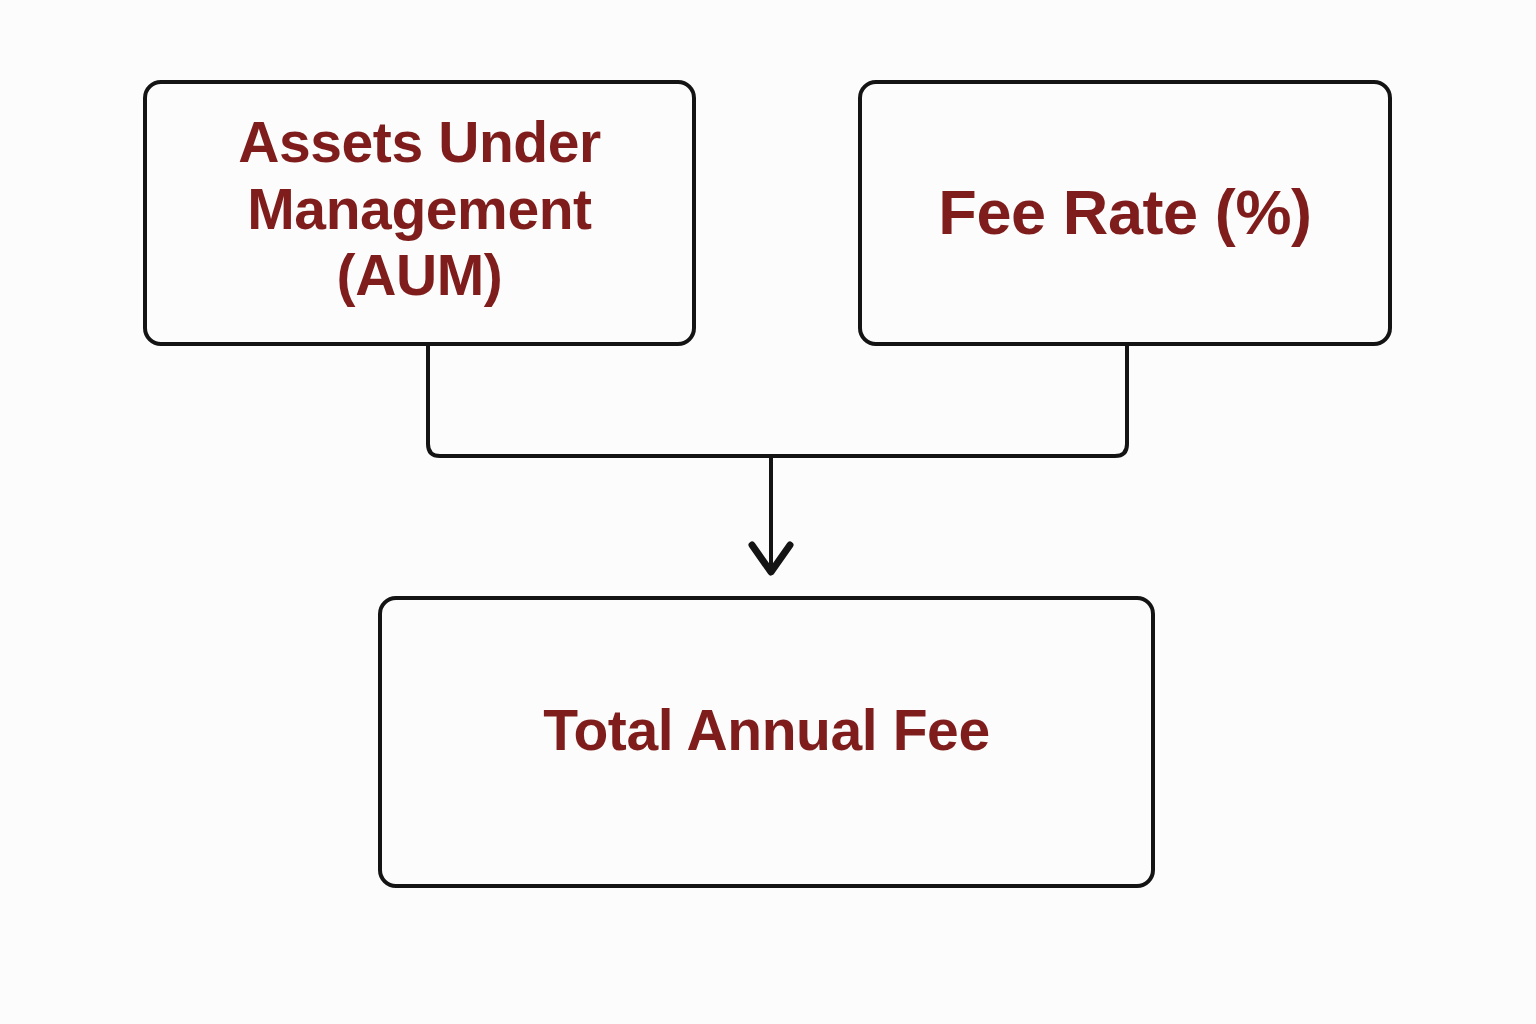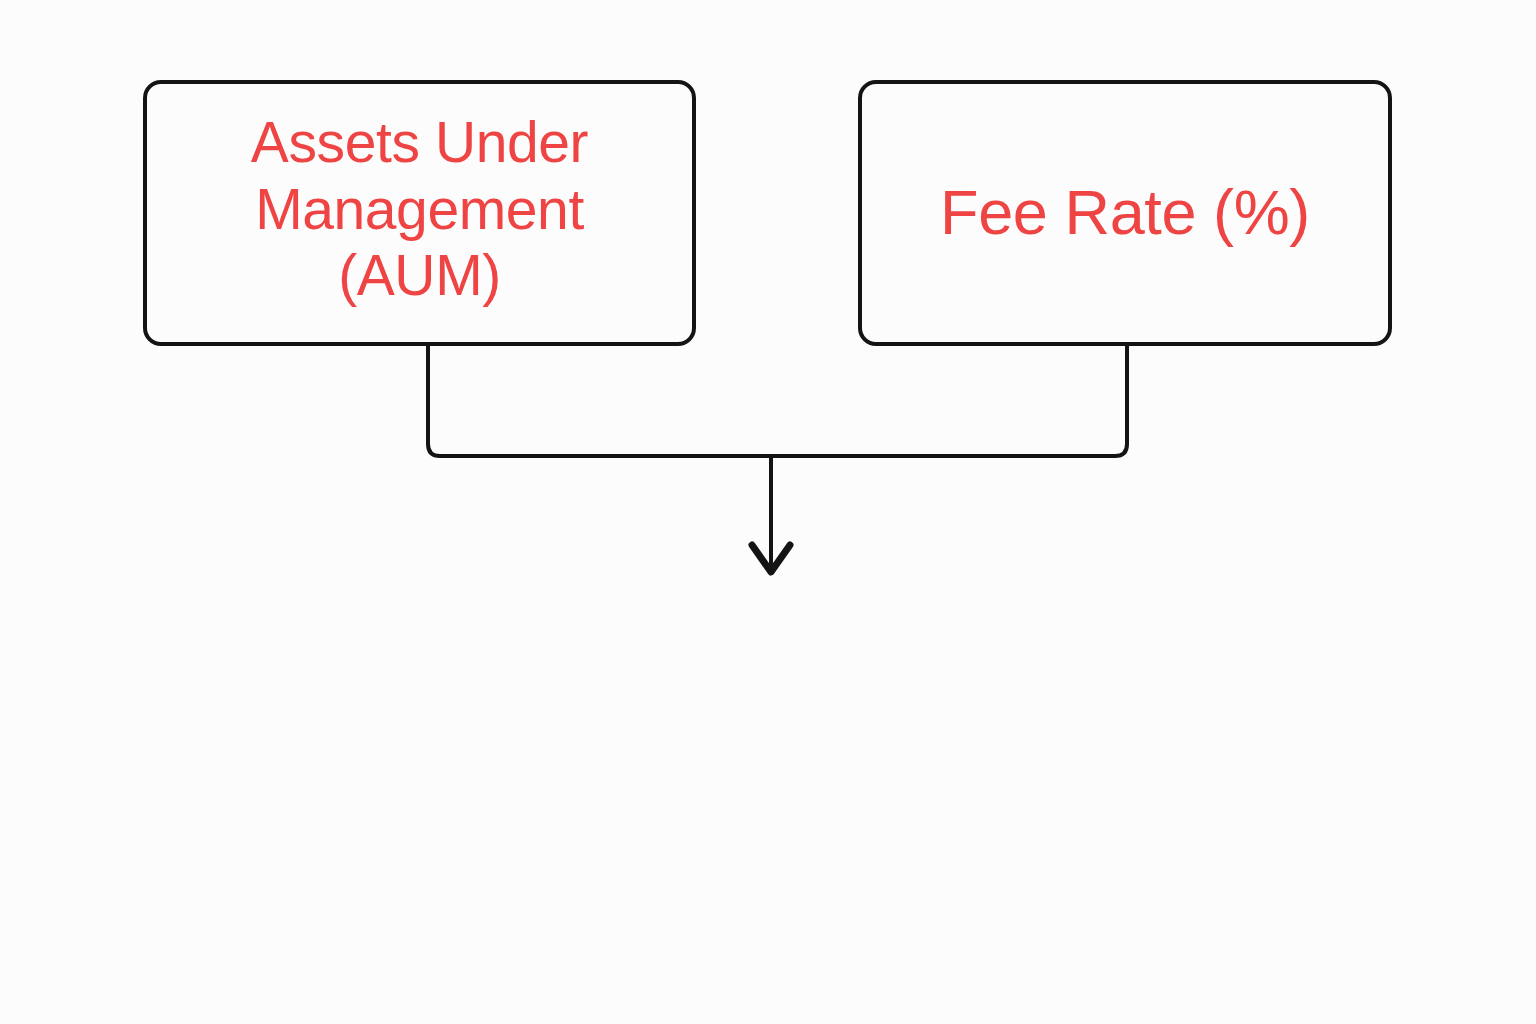--- a/index.html
+++ b/index.html
@@ -33,22 +33,22 @@
     box-sizing: border-box;
     background: #fcfcfc;
     border: 4px solid #141414;
     border-radius: 18px;
     display: flex;
     align-items: center;
     justify-content: center;
     text-align: center;
   }
   .node-label {
-    font-weight: 400;
-    color: #ef4444;
+    font-weight: 700;
+    color: #7f1d1d;
     letter-spacing: -0.4px;
     line-height: 1.17;
     white-space: pre-line;
     padding: 0 10px;
   }
   #node-aum {
     left: 143px;
     top: 80px;
     width: 553px;
     height: 266px;
@@ -94,14 +94,17 @@
   <div class="node" id="node-aum">
     <span class="node-label">Assets Under
 Management
 (AUM)</span>
   </div>
 
   <div class="node" id="node-fee-rate">
     <span class="node-label">Fee Rate (%)</span>
   </div>
 
+  <div class="node" id="node-total-fee">
+    <span class="node-label">Total Annual Fee</span>
+  </div>
 
 </div>
 
 </body></html>

